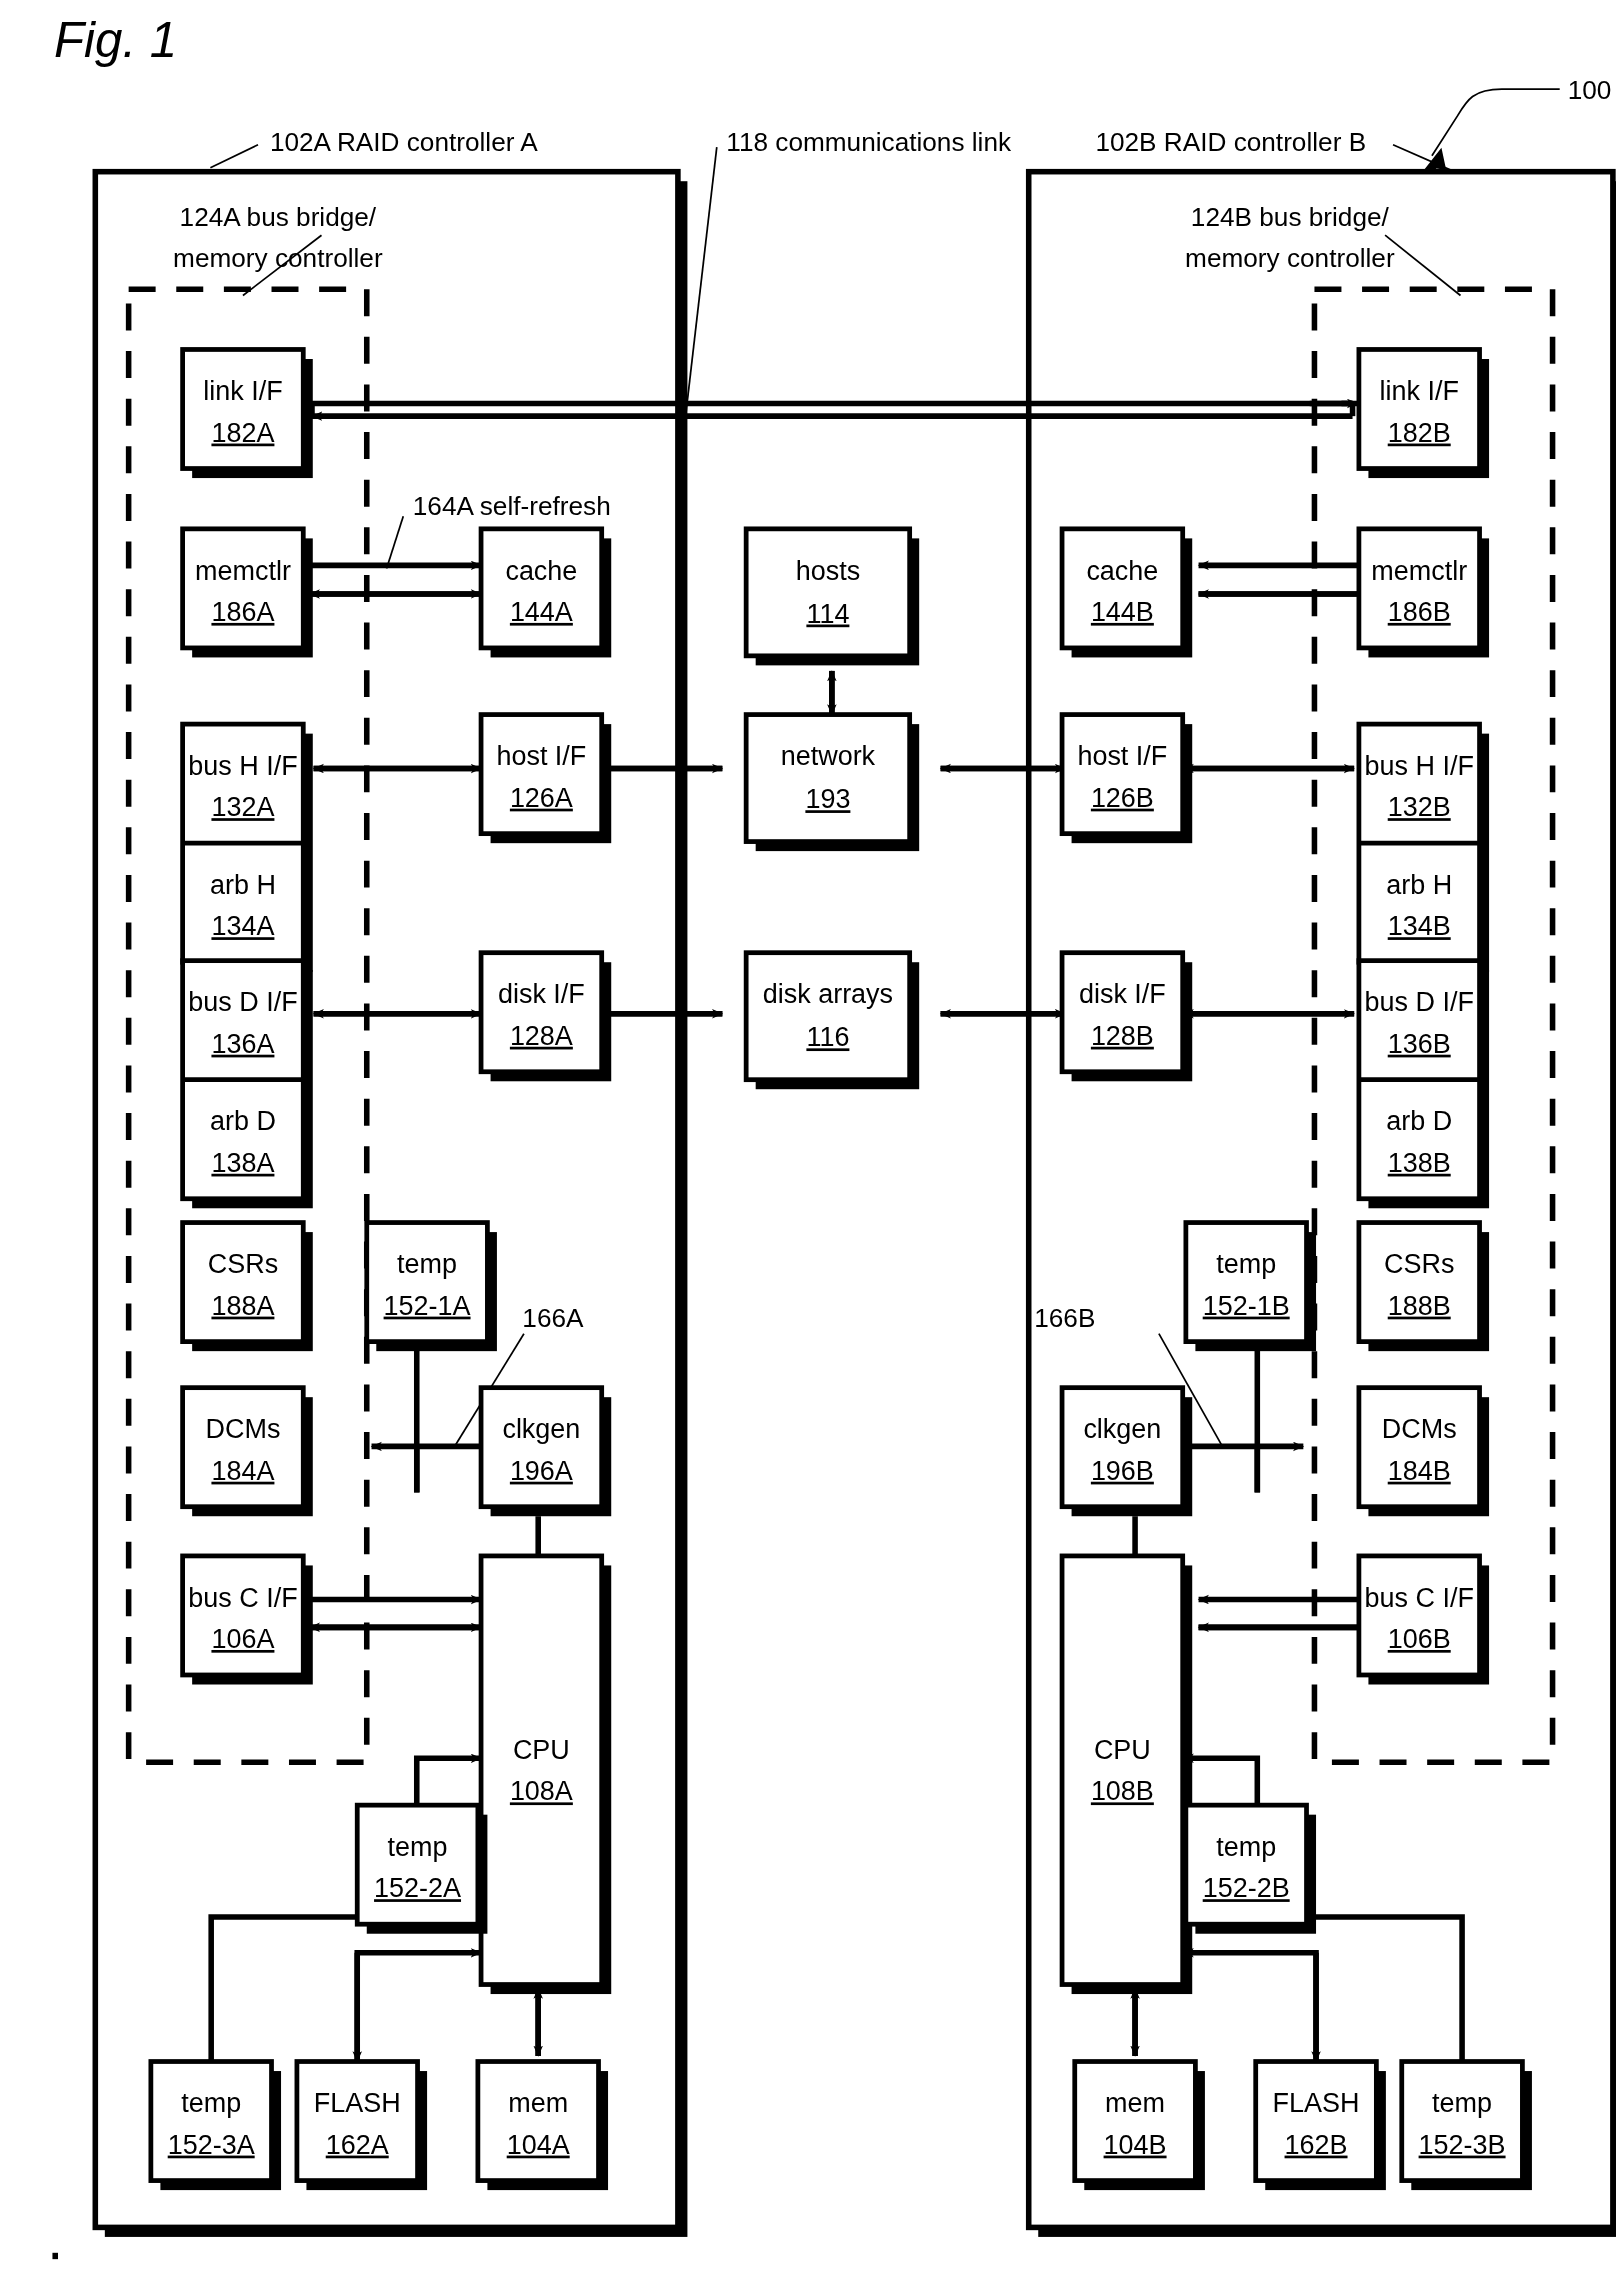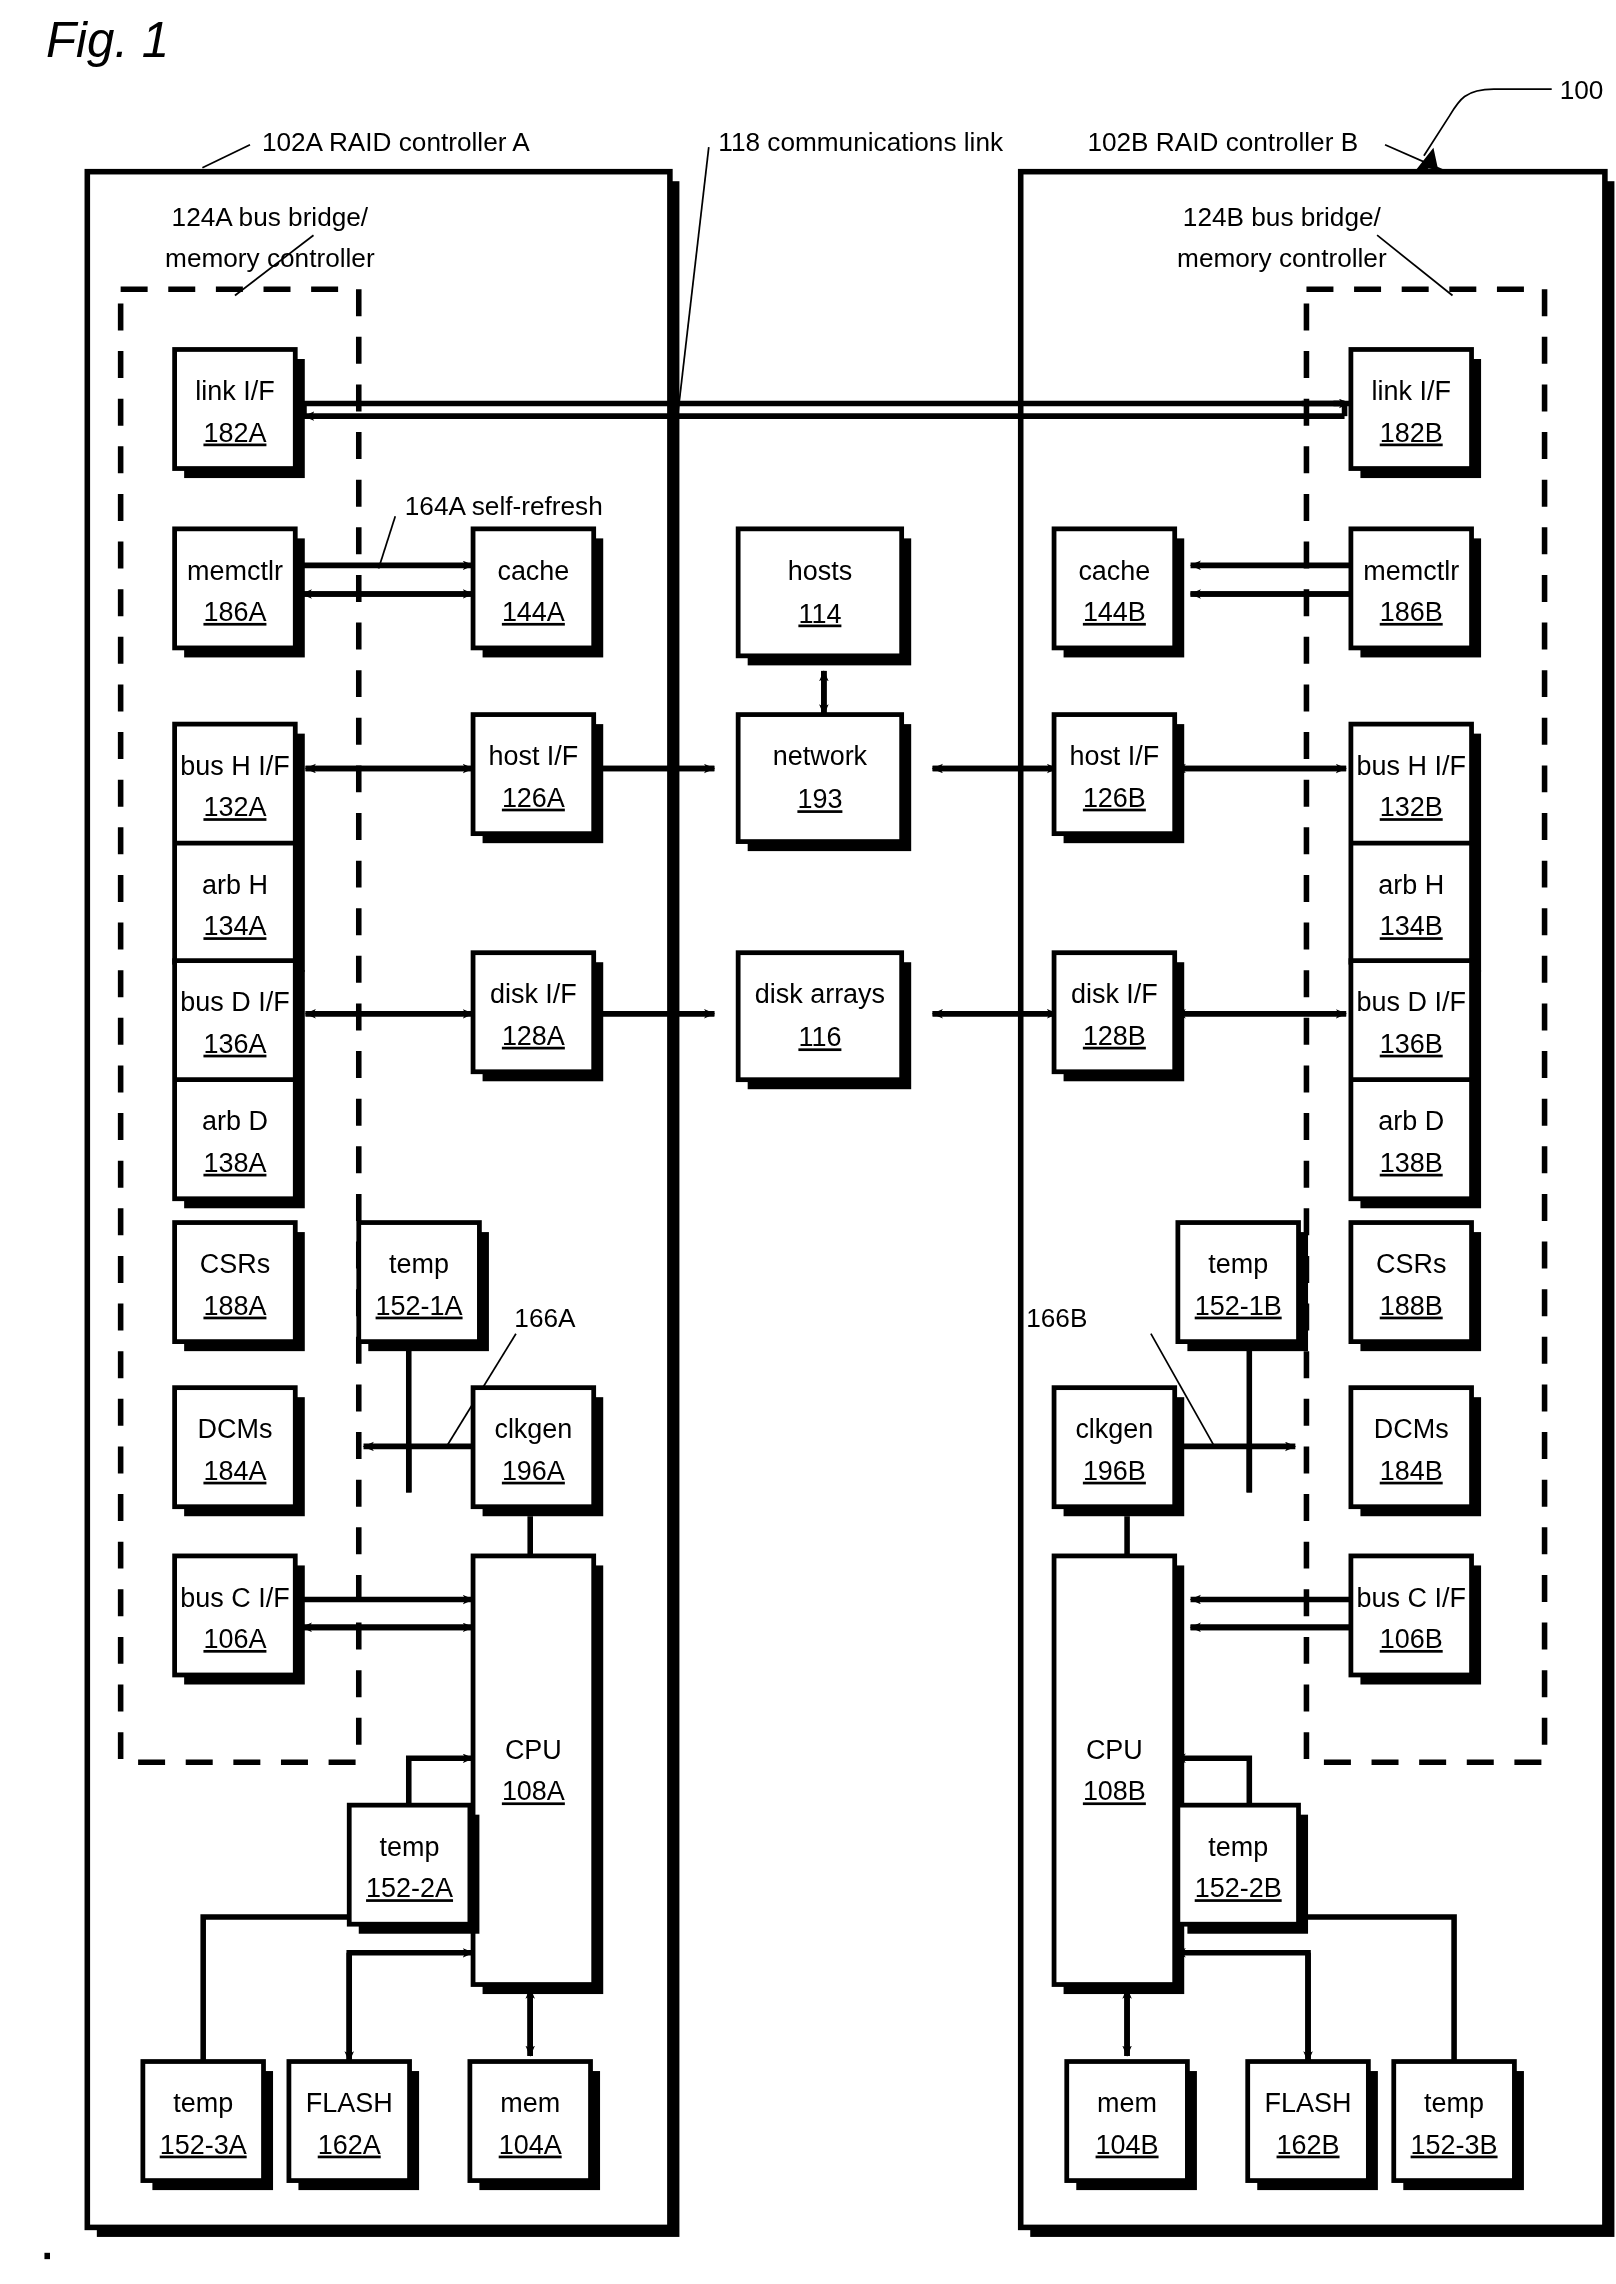--- a/index.html
+++ b/index.html
@@ -2,21 +2,21 @@
 <html style="font-size:12.7px"><head>
 <meta charset="utf-8">
 <title>Fig. 1 — RAID controller block diagram</title>
 <style>
   html,body{margin:0;padding:0;background:#ffffff;}
   body{
     width:1616px;height:2284px;position:relative;overflow:hidden;
     font-family:"Liberation Sans", sans-serif;
     color:#000000;
   }
-  #figure-root{position:absolute;inset:0;}
+  #figure-root{position:absolute;inset:0;margin-left:8px;}
   svg{display:block;width:1616px;height:2284px;}
   .fig-title{
     font-style:italic;font-weight:normal;
     font-size:62px;font-family:"Liberation Sans", sans-serif;
   }
   .anno{font-size:33px;font-family:"Liberation Sans", sans-serif;}
   .box-label{font-size:34px;font-family:"Liberation Sans", sans-serif;}
   .box-num{font-size:34px;font-family:"Liberation Sans", sans-serif;text-decoration:underline;}
   .leader{stroke:#000;stroke-width:2.2;fill:none;}
   .outerbox{fill:none;stroke:#000;stroke-width:7;}

